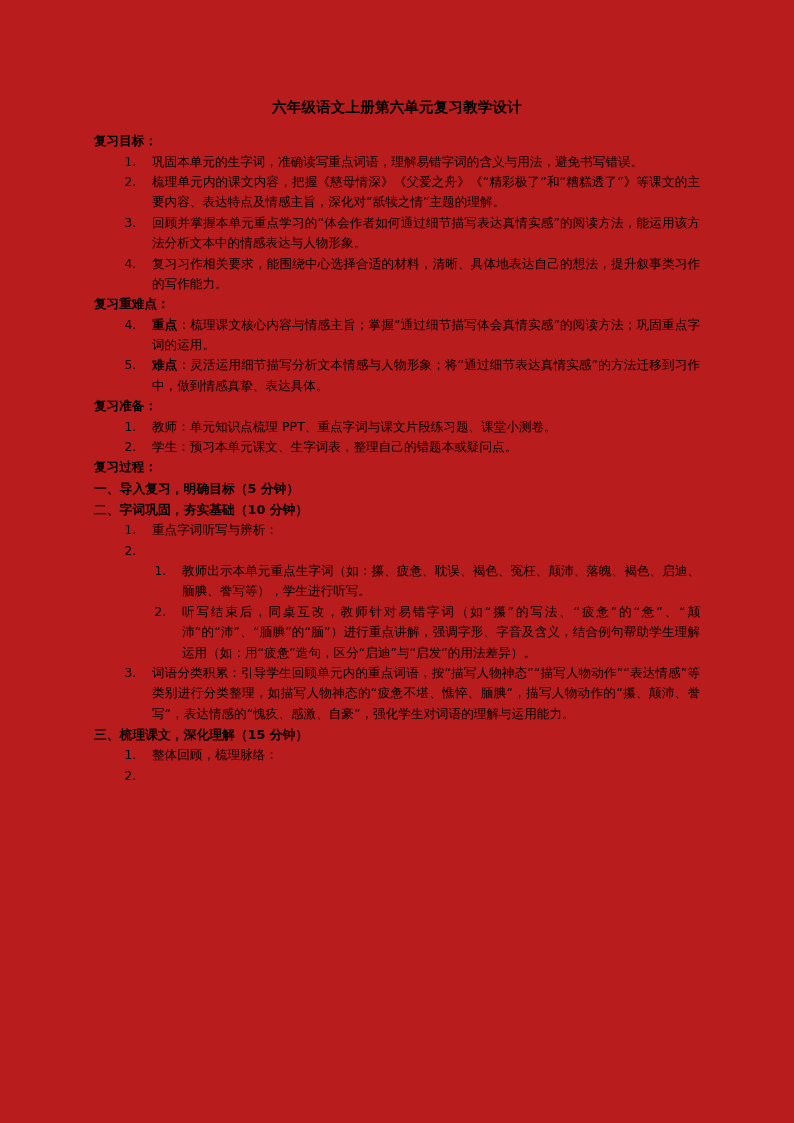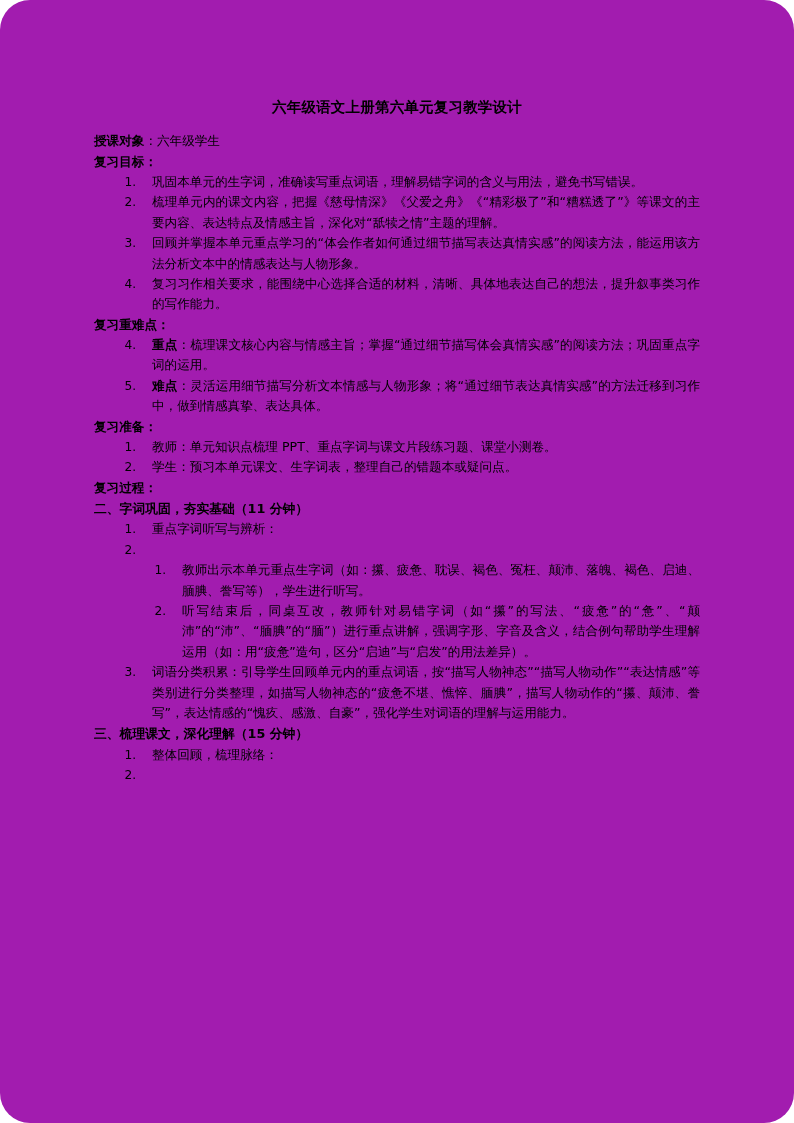--- a/index.html
+++ b/index.html
@@ -12,23 +12,22 @@
     height: 1123px;
     font-family: "DejaVu Sans", "Liberation Sans", sans-serif;
     color: #000000;
     -webkit-font-smoothing: none;
   }
   .page {
     box-sizing: border-box;
     width: 794px;
     height: 1123px;
     padding: 96px 94px 90px 94px;
-    background: #a21caf;
+    background: #b91c1c;
     position: relative;
-    border-radius: 30px;
   }
   .doc-title {
     text-align: center;
     font-size: 14.5px;
     font-weight: bold;
     line-height: 1.6;
     margin: 0 0 12px 0;
     letter-spacing: 0.2px;
   }
   .meta-line {
@@ -93,23 +92,20 @@
     font-weight: bold;
   }
 </style>
 </head>
 <body>
 
 <div class="page">
 
   <h1 class="doc-title">六年级语文上册第六单元复习教学设计</h1>
 
-  <p class="meta-line">
-    <span class="lbl">授课对象</span><span>：</span><span>六年级学生</span>
-  </p>
 
   <p class="section-label">复习目标：</p>
   <ol class="lvl1">
     <li>巩固本单元的生字词，准确读写重点词语，理解易错字词的含义与用法，避免书写错误。</li>
     <li>梳理单元内的课文内容，把握《慈母情深》《父爱之舟》《“精彩极了”和“糟糕透了”》等课文的主要内容、表达特点及情感主旨，深化对“舐犊之情”主题的理解。</li>
     <li>回顾并掌握本单元重点学习的“体会作者如何通过细节描写表达真情实感”的阅读方法，能运用该方法分析文本中的情感表达与人物形象。</li>
     <li>复习习作相关要求，能围绕中心选择合适的材料，清晰、具体地表达自己的想法，提升叙事类习作的写作能力。</li>
   </ol>
 
   <p class="section-label">复习重难点：</p>
@@ -119,22 +115,23 @@
   </ol>
 
   <p class="section-label">复习准备：</p>
   <ol class="lvl1">
     <li>教师：单元知识点梳理 PPT、重点字词与课文片段练习题、课堂小测卷。</li>
     <li>学生：预习本单元课文、生字词表，整理自己的错题本或疑问点。</li>
   </ol>
 
   <p class="section-label">复习过程：</p>
 
+  <p class="section-head">一、导入复习，明确目标（5 分钟）</p>
 
-  <p class="section-head">二、字词巩固，夯实基础（11 分钟）</p>
+  <p class="section-head">二、字词巩固，夯实基础（10 分钟）</p>
   <ol class="lvl1">
     <li>重点字词听写与辨析：</li>
     <li class="empty-item"></li>
   </ol>
   <ol class="lvl2">
     <li>教师出示本单元重点生字词（如：攥、疲惫、耽误、褐色、冤枉、颠沛、落魄、褐色、启迪、腼腆、誊写等），学生进行听写。</li>
     <li>听写结束后，同桌互改，教师针对易错字词（如“攥”的写法、“疲惫”的“惫”、“颠沛”的“沛”、“腼腆”的“腼”）进行重点讲解，强调字形、字音及含义，结合例句帮助学生理解运用（如：用“疲惫”造句，区分“启迪”与“启发”的用法差异）。</li>
   </ol>
   <ol class="lvl1" start="3">
     <li>词语分类积累：引导学生回顾单元内的重点词语，按“描写人物神态”“描写人物动作”“表达情感”等类别进行分类整理，如描写人物神态的“疲惫不堪、憔悴、腼腆”，描写人物动作的“攥、颠沛、誊写”，表达情感的“愧疚、感激、自豪”，强化学生对词语的理解与运用能力。</li>

